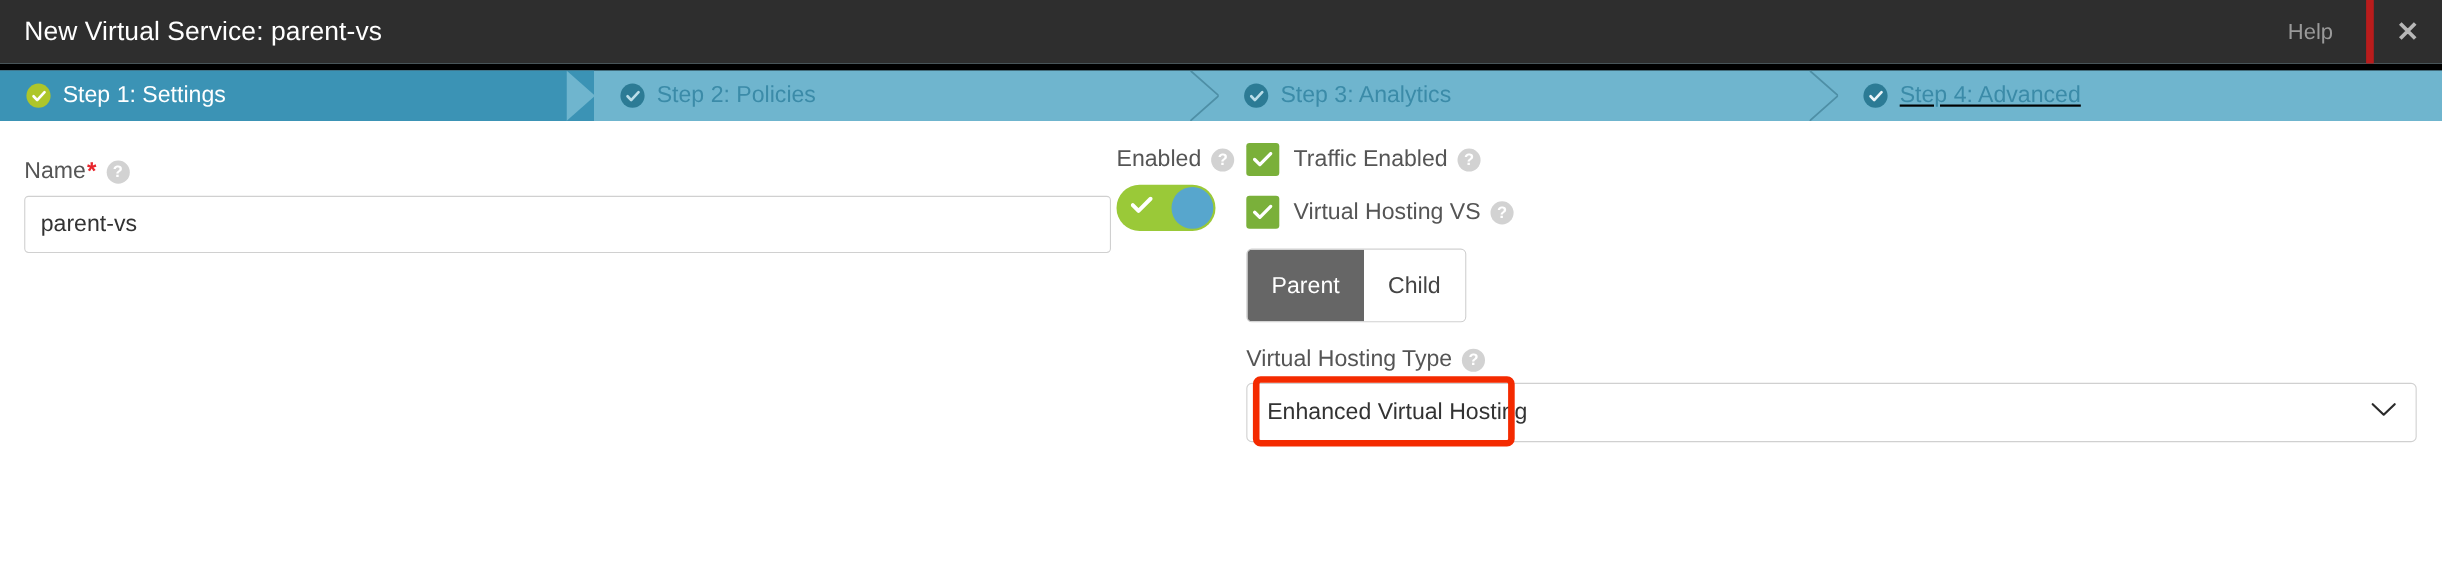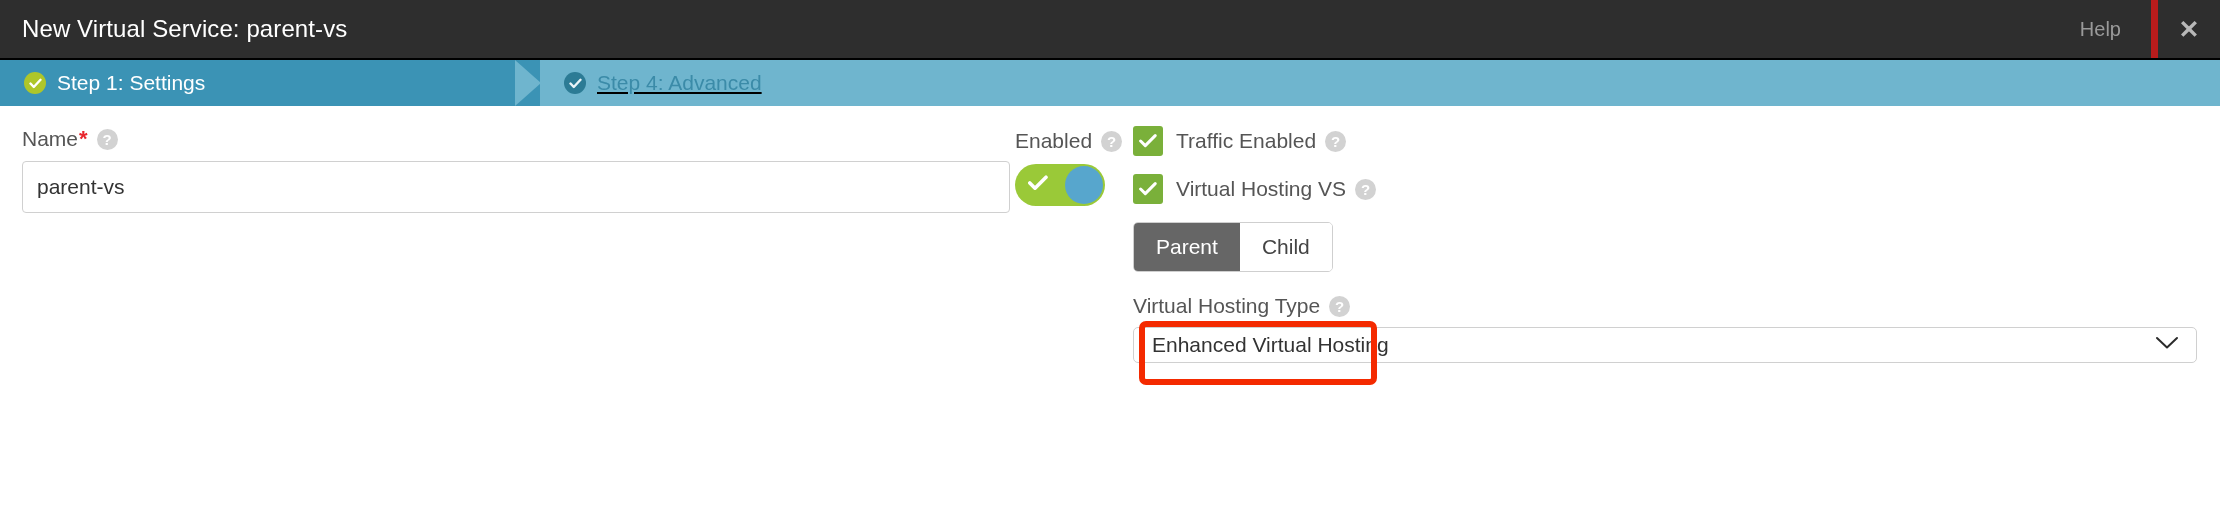--- a/index.html
+++ b/index.html
@@ -58,21 +58,21 @@
     cursor: pointer;
   }
 
   
   .wizard {
     position: relative;
     height: 46px;
     background: #6fb5ce;
     display: flex;
     overflow: hidden;
-    border-top: 2px solid #000000;
+    border-top: 6px solid #000000;
   }
   .step {
     position: relative;
     display: flex;
     align-items: center;
     height: 100%;
     box-sizing: border-box;
     padding-left: 24px;
     cursor: pointer;
   }
@@ -142,21 +142,21 @@
     display: inline-flex;
     align-items: center;
     justify-content: center;
     margin-left: 9px;
     cursor: pointer;
     flex: 0 0 auto;
     line-height: 1;
   }
 
   
-  .name-group { position: absolute; left: 22px; top: 20px; }
+  .name-group { position: absolute; left: 22px; top: 33px; }
   .name-input {
     margin-top: 9px;
     width: 988px;
     height: 52px;
     box-sizing: border-box;
     border: 1px solid #d0d0d0;
     border-radius: 4px;
     font-family: "Liberation Sans", sans-serif;
     font-size: 21px;
     color: #333333;
@@ -227,42 +227,42 @@
     margin-bottom: 22px;
     width: fit-content;
     border-radius: 5px;
     overflow: hidden;
     border: 1px solid #cfcfcf;
   }
   .seg-btn {
     font-family: "Liberation Sans", sans-serif;
     font-size: 21px;
     padding: 0 22px;
-    height: 48px;
+    height: 65px;
     display: flex;
     align-items: center;
     justify-content: center;
     cursor: pointer;
     background: #ffffff;
     color: #444444;
     border: none;
     white-space: nowrap;
   }
   .seg-btn.selected {
     background: #666666;
     color: #ffffff;
   }
 
   
   .vht-label { margin-top: 16px; }
   .select-wrap {
     position: relative;
     margin-top: 9px;
     width: 1064px;
-    height: 36px;
+    height: 54px;
   }
   .select-box {
     width: 100%;
     height: 100%;
     box-sizing: border-box;
     border: 1px solid #d0d0d0;
     border-radius: 5px;
     background: #ffffff;
     display: flex;
     align-items: center;
@@ -312,21 +312,47 @@
         </svg>
     </span>
     <span class="step-label">Step 1: Settings</span>
     <span class="notch">
       <svg width="26" height="46" viewBox="0 0 26 46">
           <path d="M0,0 L26,23 L0,46 Z" fill="#6fb5ce"></path>
         </svg>
     </span>
   </div>
 
-
+  <div class="step inactive" style="width:567px;">
+    <span class="step-check">
+      <svg width="13" height="13" viewBox="0 0 13 13">
+          <polyline points="1.5,6.5 4.8,10 11.5,2.8" fill="none" stroke="#b9dde8" stroke-width="2.4" stroke-linecap="round" stroke-linejoin="round"></polyline>
+        </svg>
+    </span>
+    <span class="step-label">Step 2: Policies</span>
+    <span class="notch">
+      <svg width="26" height="46" viewBox="0 0 26 46">
+          <path d="M0,0 L26,23 L0,46" fill="none" stroke="#4e8fa6" stroke-width="1.6"></path>
+        </svg>
+    </span>
+  </div>
+
+  <div class="step inactive" style="width:563px;">
+    <span class="step-check">
+      <svg width="13" height="13" viewBox="0 0 13 13">
+          <polyline points="1.5,6.5 4.8,10 11.5,2.8" fill="none" stroke="#b9dde8" stroke-width="2.4" stroke-linecap="round" stroke-linejoin="round"></polyline>
+        </svg>
+    </span>
+    <span class="step-label">Step 3: Analytics</span>
+    <span class="notch">
+      <svg width="26" height="46" viewBox="0 0 26 46">
+          <path d="M0,0 L26,23 L0,46" fill="none" stroke="#4e8fa6" stroke-width="1.6"></path>
+        </svg>
+    </span>
+  </div>
 
   <div class="step inactive" style="flex:1 1 auto;text-decoration:underline;">
     <span class="step-check">
       <svg width="13" height="13" viewBox="0 0 13 13">
           <polyline points="1.5,6.5 4.8,10 11.5,2.8" fill="none" stroke="#eaf4f8" stroke-width="2.4" stroke-linecap="round" stroke-linejoin="round"></polyline>
         </svg>
     </span>
     <span class="step-label">Step 4: Advanced</span>
   </div>
 

